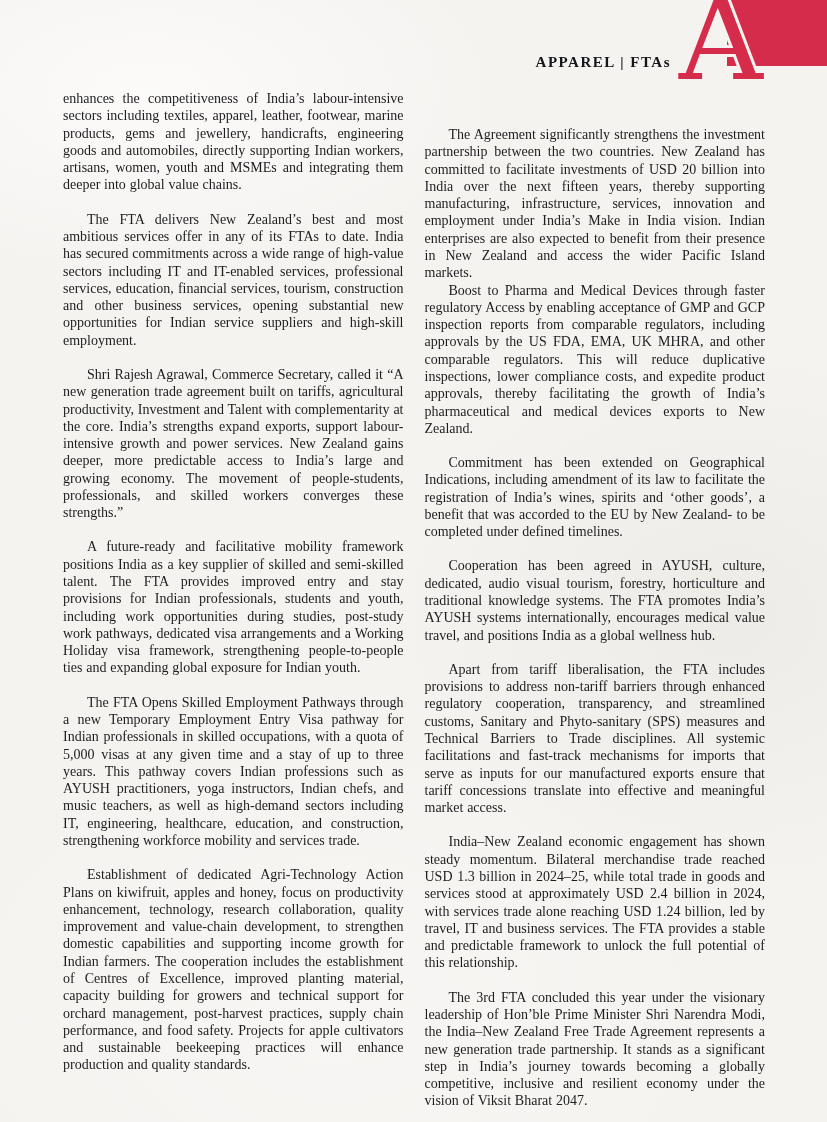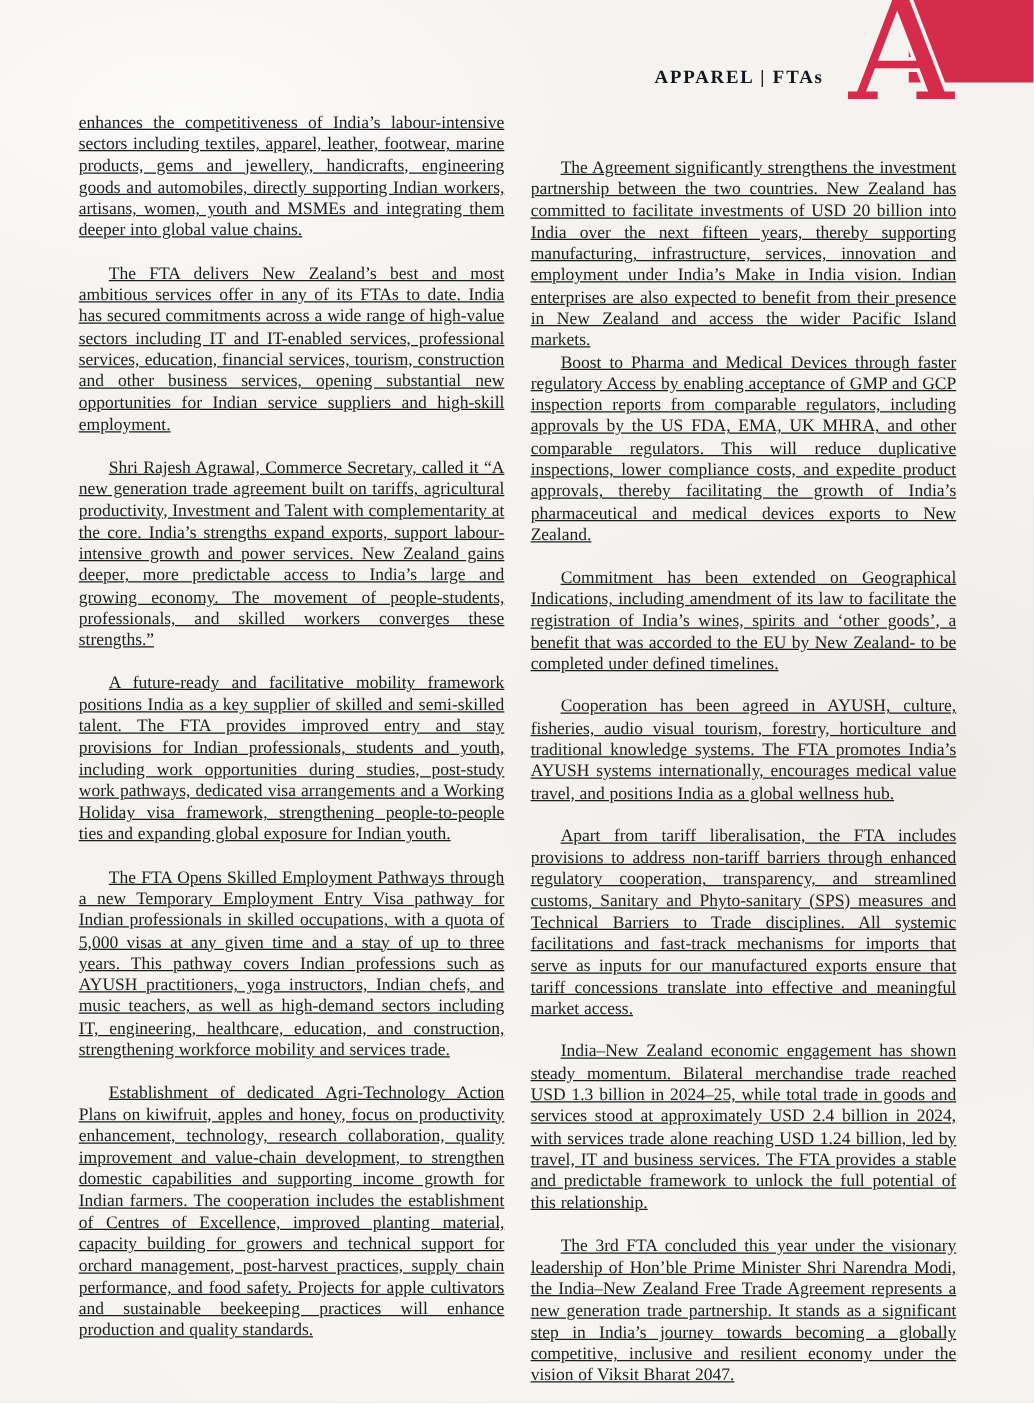--- a/index.html
+++ b/index.html
@@ -11,42 +11,42 @@
       radial-gradient(ellipse 600px 320px at 18% 8%, rgba(255,255,255,.65), transparent 60%),
       radial-gradient(ellipse 520px 420px at 88% 55%, rgba(232,229,224,.55), transparent 65%),
       radial-gradient(ellipse 700px 500px at 40% 90%, rgba(250,249,247,.5), transparent 60%),
       #f5f3f0;
     overflow:hidden;
     font-family:"Liberation Serif","DejaVu Serif",serif;
     color:#1d1d20;
   }
   .section-label{
     position:absolute;
-    top:54px;right:168px;
+    top:54px;right:156px;
     font-size:15px;font-weight:bold;
     letter-spacing:1.5px;
     color:#15151c;
     white-space:nowrap;
   }
   .logo{
     position:absolute;top:0;right:0;
     width:150px;height:88px;
   }
   .logo svg{display:block;width:150px;height:88px;}
   .logo .block{fill:var(--red,#d52c4b);}
   .logo .letterA{
     fill:var(--red,#d52c4b);
     stroke:#f5f3f0;stroke-width:6;paint-order:stroke;
     font-family:"DejaVu Serif","Liberation Serif",serif;
     font-size:116px;
   }
   .columns{
     position:absolute;
     top:90px;left:63px;right:62px;bottom:60px;
-    display:flex;gap:21px;text-decoration:underline;
+    display:flex;gap:21px;
   }
   .col{flex:1 1 0;min-width:0;}
   .col p{
     margin:0 0 17px 0;
     font-size:14px;
     line-height:1.235;
     text-align:justify;
     text-indent:24px;
     word-spacing:.02em;
   }
@@ -86,21 +86,21 @@
       <p>The FTA delivers New Zealand’s best and most ambitious services offer in any of its FTAs to date. India has secured commitments across a wide range of high-value sectors including IT and IT-enabled services, professional services, education, financial services, tourism, construction and other business services, opening substantial new opportunities for Indian service suppliers and high-skill employment.</p>
       <p>Shri Rajesh Agrawal, Commerce Secretary, called it “A new generation trade agreement built on tariffs, agricultural productivity, Investment and Talent with complementarity at the core. India’s strengths expand exports, support labour-intensive growth and power services. New Zealand gains deeper, more predictable access to India’s large and growing economy. The movement of people-students, professionals, and skilled workers converges these strengths.”</p>
       <p>A future-ready and facilitative mobility framework positions India as a key supplier of skilled and semi-skilled talent. The FTA provides improved entry and stay provisions for Indian professionals, students and youth, including work opportunities during studies, post-study work pathways, dedicated visa arrangements and a Working Holiday visa framework, strengthening people-to-people ties and expanding global exposure for Indian youth.</p>
       <p>The FTA Opens Skilled Employment Pathways through a new Temporary Employment Entry Visa pathway for Indian professionals in skilled occupations, with a quota of 5,000 visas at any given time and a stay of up to three years. This pathway covers Indian professions such as AYUSH practitioners, yoga instructors, Indian chefs, and music teachers, as well as high-demand sectors including IT, engineering, healthcare, education, and construction, strengthening workforce mobility and services trade.</p>
       <p>Establishment of dedicated Agri-Technology Action Plans on kiwifruit, apples and honey, focus on productivity enhancement, technology, research collaboration, quality improvement and value-chain development, to strengthen domestic capabilities and supporting income growth for Indian farmers. The cooperation includes the establishment of Centres of Excellence, improved planting material, capacity building for growers and technical support for orchard management, post-harvest practices, supply chain performance, and food safety. Projects for apple cultivators and sustainable beekeeping practices will enhance production and quality standards.</p>
     </div>
     <div class="col">
       <p class="tight">The Agreement significantly strengthens the investment partnership between the two countries. New Zealand has committed to facilitate investments of USD 20 billion into India over the next fifteen years, thereby supporting manufacturing, infrastructure, services, innovation and employment under India’s Make in India vision. Indian enterprises are also expected to benefit from their presence in New Zealand and access the wider Pacific Island markets.</p>
       <p>Boost to Pharma and Medical Devices through faster regulatory Access by enabling acceptance of GMP and GCP inspection reports from comparable regulators, including approvals by the US FDA, EMA, UK MHRA, and other comparable regulators. This will reduce duplicative inspections, lower compliance costs, and expedite product approvals, thereby facilitating the growth of India’s pharmaceutical and medical devices exports to New Zealand.</p>
       <p>Commitment has been extended on Geographical Indications, including amendment of its law to facilitate the registration of India’s wines, spirits and ‘other goods’, a benefit that was accorded to the EU by New Zealand- to be completed under defined timelines.</p>
-      <p>Cooperation has been agreed in AYUSH, culture, fisheries, audio visual tourism, forestry, horticulture and traditional knowledge systems. The FTA promotes India’s AYUSH systems internationally, encourages medical value travel, and positions India as a global wellness hub.</p>
+      <p>Cooperation has been agreed in AYUSH, culture, dedicated, audio visual tourism, forestry, horticulture and traditional knowledge systems. The FTA promotes India’s AYUSH systems internationally, encourages medical value travel, and positions India as a global wellness hub.</p>
       <p>Apart from tariff liberalisation, the FTA includes provisions to address non-tariff barriers through enhanced regulatory cooperation, transparency, and streamlined customs, Sanitary and Phyto-sanitary (SPS) measures and Technical Barriers to Trade disciplines. All systemic facilitations and fast-track mechanisms for imports that serve as inputs for our manufactured exports ensure that tariff concessions translate into effective and meaningful market access.</p>
       <p>India–New Zealand economic engagement has shown steady momentum. Bilateral merchandise trade reached USD 1.3 billion in 2024–25, while total trade in goods and services stood at approximately USD 2.4 billion in 2024, with services trade alone reaching USD 1.24 billion, led by travel, IT and business services. The FTA provides a stable and predictable framework to unlock the full potential of this relationship.</p>
       <p>The 3rd FTA concluded this year under the visionary leadership of Hon’ble Prime Minister Shri Narendra Modi, the India–New Zealand Free Trade Agreement represents a new generation trade partnership. It stands as a significant step in India’s journey towards becoming a globally competitive, inclusive and resilient economy under the vision of Viksit Bharat 2047.</p>
     </div>
   </div>
 
 
 </div>
 
 </body></html>

